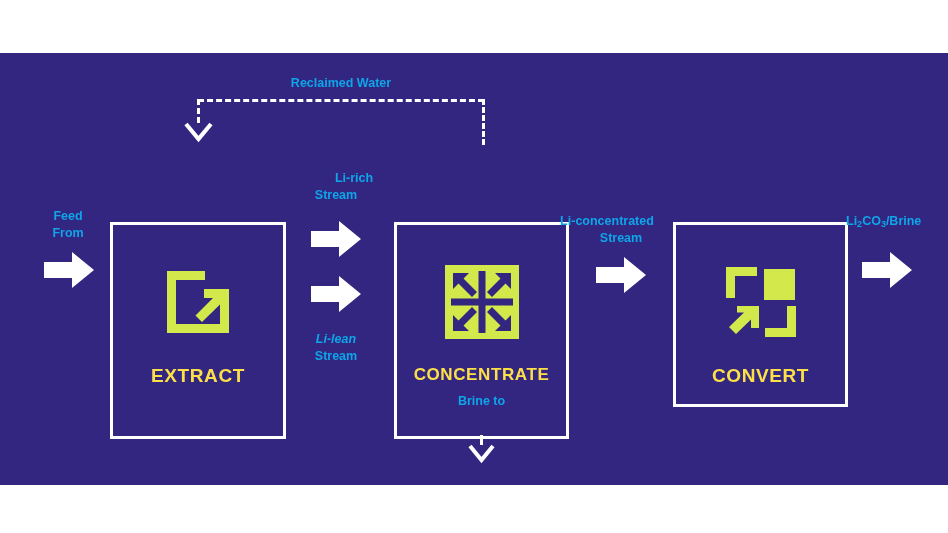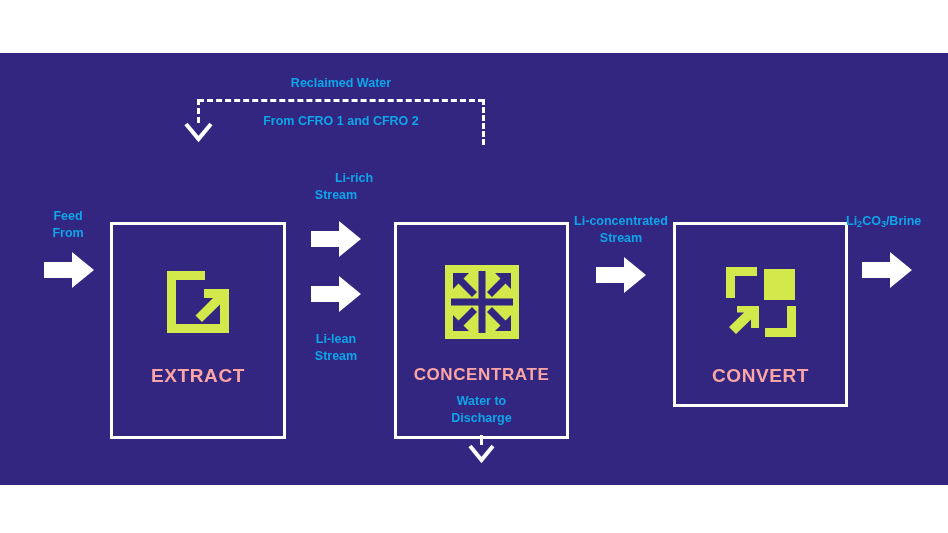--- a/index.html
+++ b/index.html
@@ -41,21 +41,21 @@
   .stage-inner {
     position: relative;
     width: 100%;
     height: 100%;
   }
   .stage-label {
     position: absolute;
     left: 0;
     width: 100%;
     text-align: center;
-    color: #fca5a5;
+    color: #fde047;
     font-weight: bold;
     letter-spacing: 0.6px;
   }
   #box-extract    { left: 110px; top: 169px; width: 176px; height: 217px; }
   #box-concentrate{ left: 394px; top: 169px; width: 175px; height: 217px; }
   #box-convert    { left: 673px; top: 169px; width: 175px; height: 185px; }
 
   #box-extract    .stage-label { top: 140px; font-size: 19px; }
   #box-concentrate .stage-label { top: 140px; font-size: 17px; }
   #box-convert    .stage-label { top: 140px; font-size: 19px; }
@@ -103,21 +103,20 @@
 </style>
 </head>
 <body>
 
 <div id="diagram-root">
 
   <div class="panel">
 
     <div class="caption" style="left:198px; top:22px; width:286px;">Reclaimed Water</div>
 
-    <div class="caption" style="left:198px; top:60px; width:286px;">From CFRO 1 and CFRO 2</div>
 
     <div class="dash-h" style="left:198px; top:46px; width:286px;"></div>
 
     <div class="dash-v" style="left:482px; top:46px; height:46px;"></div>
 
     <div class="dash-v" style="left:197px; top:46px; height:24px;"></div>
 
     <svg class="abs" style="left:183px; top:66px;" width="32" height="26" viewBox="0 0 32 26">
       <path d="M3 5 L15.5 20 L28 5" fill="none" stroke="#ffffff" stroke-width="4.2" stroke-linecap="butt" stroke-linejoin="miter"></path>
     </svg>
@@ -145,21 +144,21 @@
     <div class="caption" style="left:294px; top:134px; width:84px;">Stream</div>
 
     <svg class="arrow-right" style="left:311px; top:167px;" width="50" height="38" viewBox="0 0 50 38">
       <path d="M0 11 L28 11 L28 1 L50 19 L28 37 L28 27 L0 27 Z" fill="#ffffff"></path>
     </svg>
 
     <svg class="arrow-right" style="left:311px; top:222px;" width="50" height="38" viewBox="0 0 50 38">
       <path d="M0 11 L28 11 L28 1 L50 19 L28 37 L28 27 L0 27 Z" fill="#ffffff"></path>
     </svg>
 
-    <div class="caption" style="left:294px; top:278px; width:84px;">Li-lean</div>
+    <div class="caption" style="left:294px; top:278px; width:84px;font-style:italic;">Li-lean</div>
     <div class="caption" style="left:294px; top:295px; width:84px;">Stream</div>
 
     <div class="stage-box" id="box-concentrate">
       <div class="stage-inner">
         <svg class="stage-icon" width="74" height="74" viewBox="0 0 74 74">
           <rect x="0" y="0" width="74" height="74" fill="#d2e84b"></rect>
 
           <path d="M8 8 L8 24 L13.5 18.5 L27 32 L32 27 L18.5 13.5 L24 8 Z" fill="#322680"></path>
 
           <path d="M66 8 L50 8 L55.5 13.5 L42 27 L47 32 L60.5 18.5 L66 24 Z" fill="#322680"></path>
@@ -168,30 +167,29 @@
 
           <path d="M66 66 L50 66 L55.5 60.5 L42 47 L47 42 L60.5 55.5 L66 50 Z" fill="#322680"></path>
 
           <rect x="33.5" y="6" width="7" height="62" fill="#322680"></rect>
           <rect x="6" y="33.5" width="62" height="7" fill="#322680"></rect>
         </svg>
         <div class="stage-label">CONCENTRATE</div>
       </div>
     </div>
 
-    <div class="caption" style="left:394px; top:340px; width:175px;">Water to</div>
-    <div class="caption" style="left:394px; top:357px; width:175px;">Discharge</div>
+    <div class="caption" style="left:394px; top:340px; width:175px;">Brine to</div>
 
     <div class="dash-v" style="left:480px; top:382px; height:10px;"></div>
 
     <svg class="abs" style="left:467px; top:389px;" width="30" height="24" viewBox="0 0 30 24">
       <path d="M3 4 L14.5 18 L26 4" fill="none" stroke="#ffffff" stroke-width="4" stroke-linecap="butt" stroke-linejoin="miter"></path>
     </svg>
 
-    <div class="caption" style="left:566px; top:160px; width:110px;">Li-concentrated</div>
+    <div class="caption" style="left:552px; top:160px; width:110px;">Li-concentrated</div>
     <div class="caption" style="left:566px; top:177px; width:110px;">Stream</div>
 
     <svg class="arrow-right" style="left:596px; top:203px;" width="50" height="38" viewBox="0 0 50 38">
       <path d="M0 11 L28 11 L28 1 L50 19 L28 37 L28 27 L0 27 Z" fill="#ffffff"></path>
     </svg>
 
     <div class="stage-box" id="box-convert">
       <div class="stage-inner">
         <svg class="stage-icon" width="74" height="74" viewBox="0 0 74 74">
 

